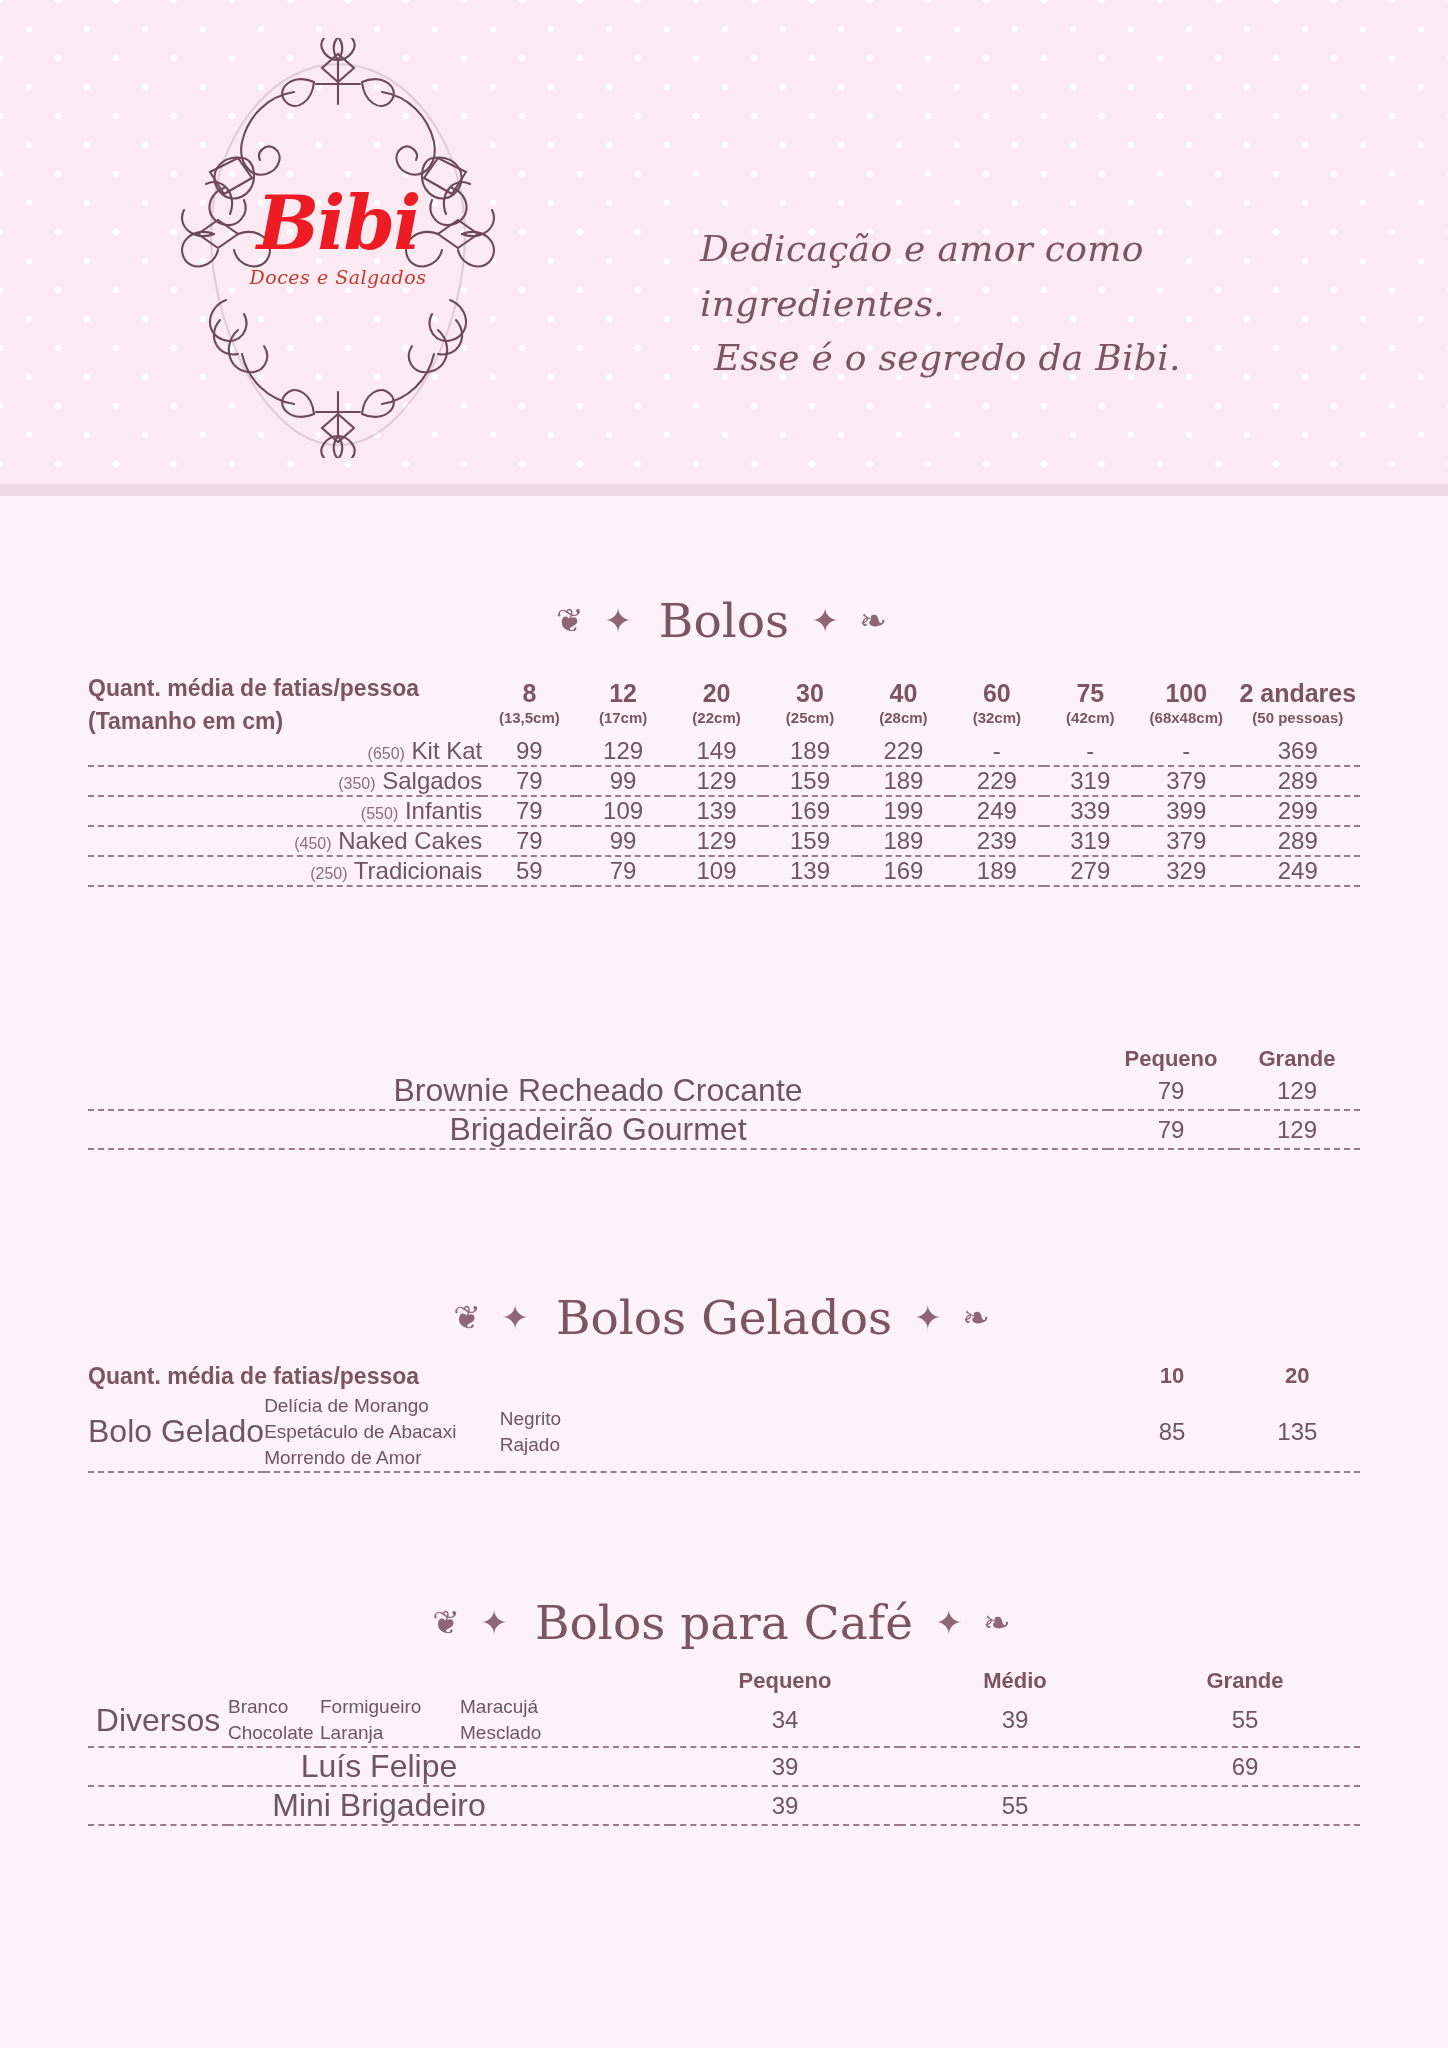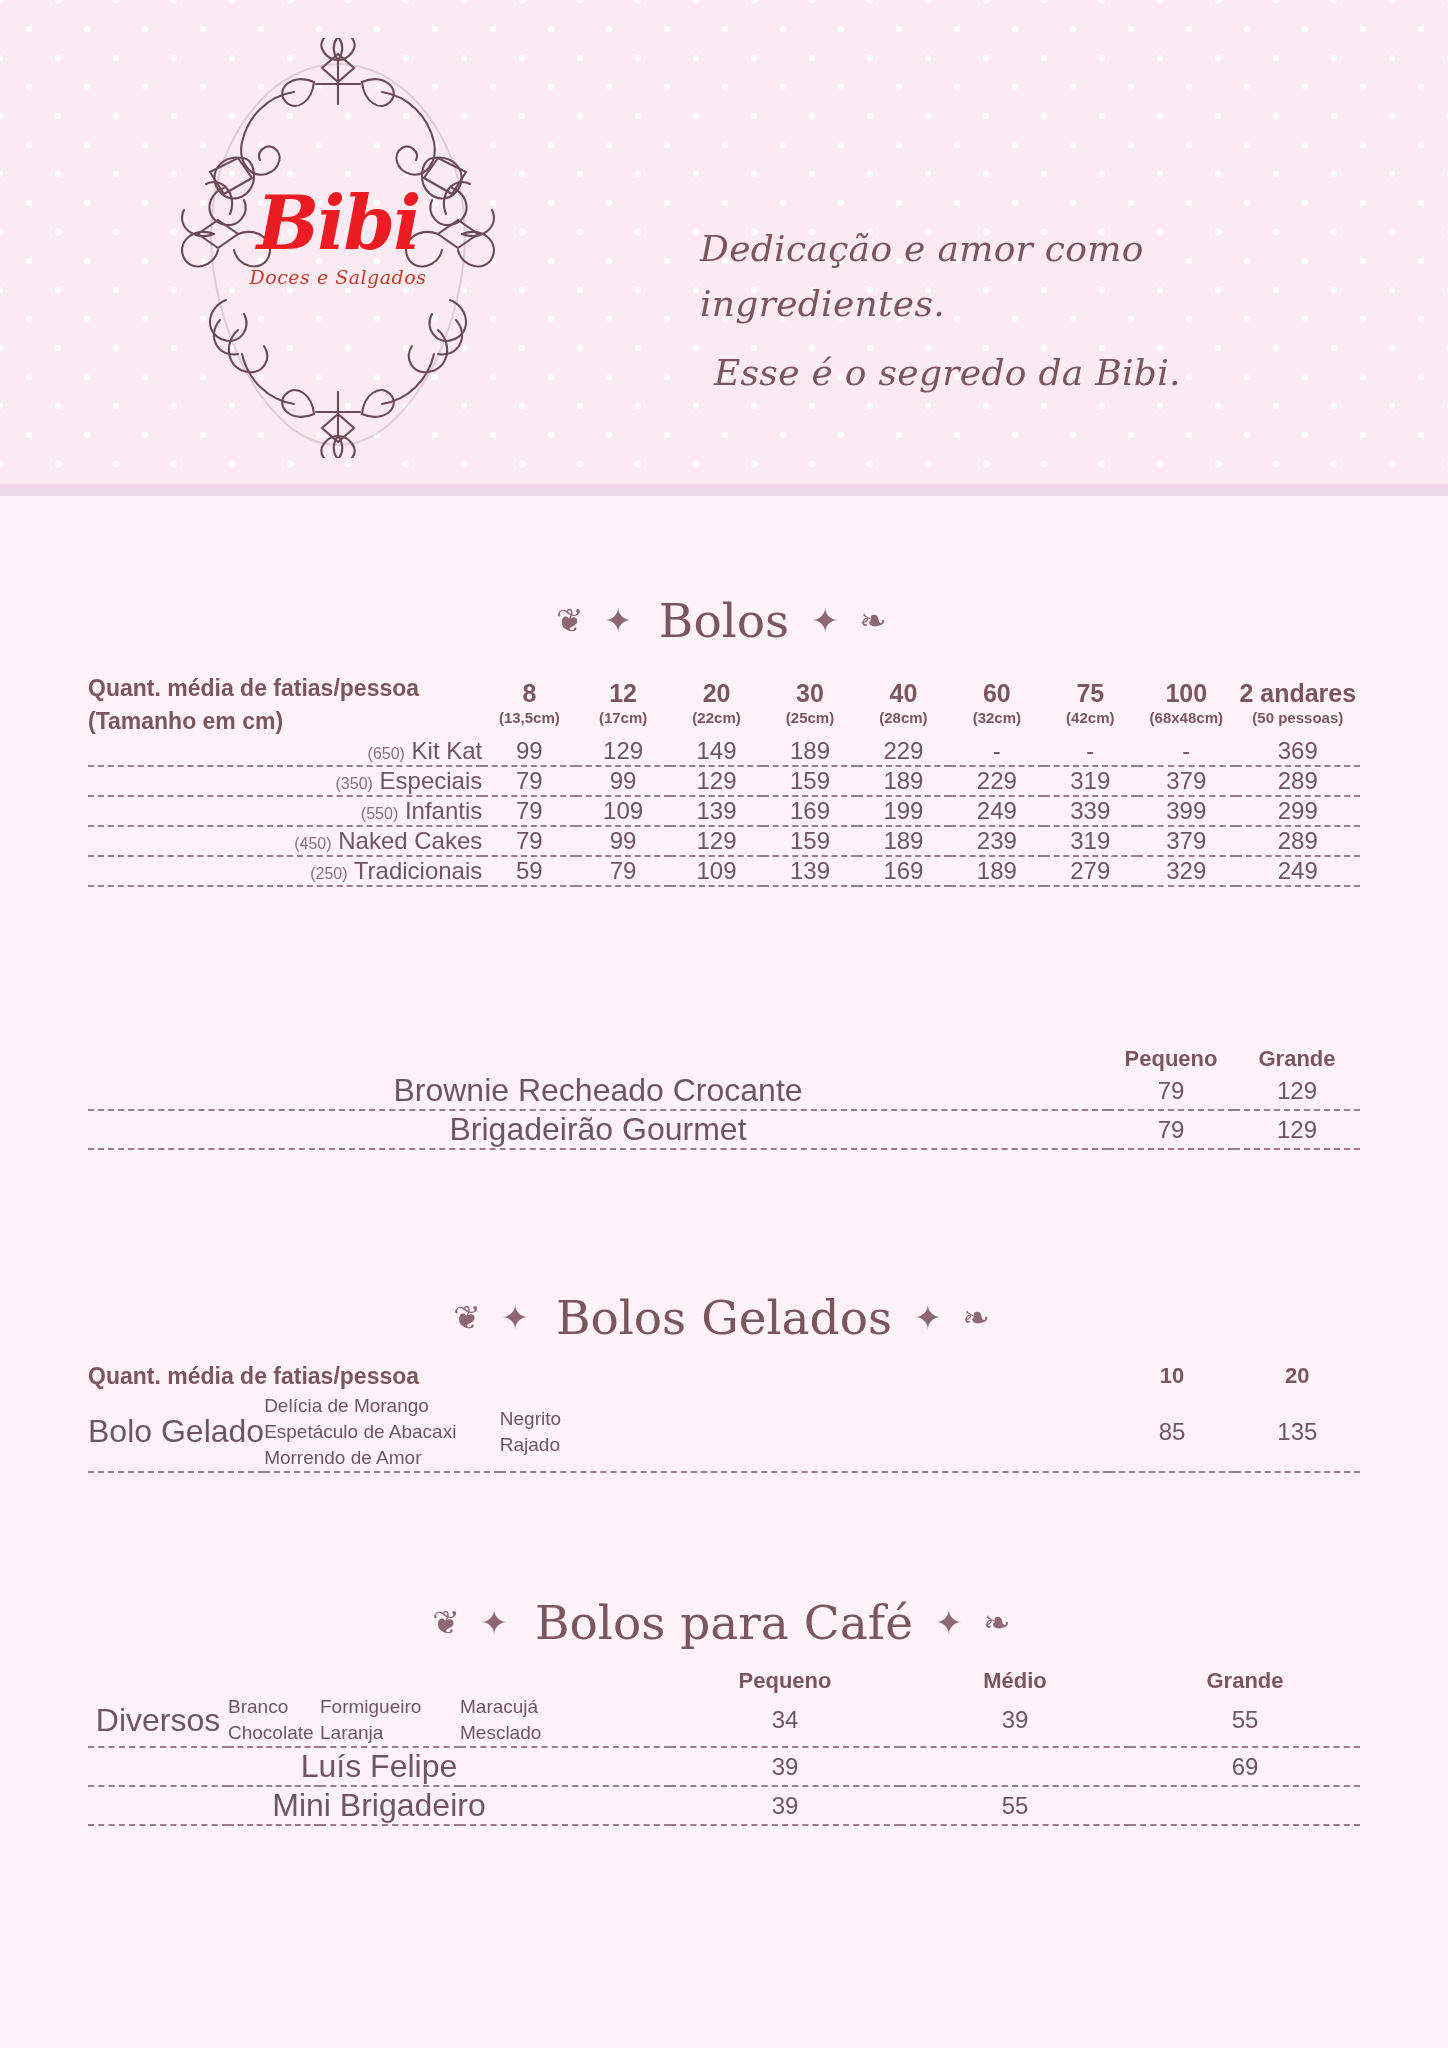--- a/index.html
+++ b/index.html
@@ -76,21 +76,21 @@
     position: absolute;
     left: 700px; top: 222px;
     width: 620px;
     font-family: "DejaVu Serif", serif;
     font-style: italic;
     font-size: 36px;
     line-height: 1.52;
     color: #7b5560;
     letter-spacing: 0.3px;
   }
-  .tagline .l2 { padding-left: 14px; margin-top: 15px; }
+  .tagline .l2 { padding-left: 14px; }
 
   
   .section-title {
     position: absolute;
     width: 1448px;
     text-align: center;
     font-family: "DejaVu Serif", serif;
     font-size: 47px;
     color: #7b5560;
     white-space: nowrap;
@@ -336,21 +336,21 @@
       <td class="cell">189</td>
       <td class="cell">229</td>
       <td class="cell">-</td>
       <td class="cell">-</td>
       <td class="cell">-</td>
       <td class="cell">369</td>
     </tr>
     <tr class="row-dash">
       <td class="rowlabel">
         <span class="pre">(350)</span>
-        <span>Especiais</span>
+        <span>Salgados</span>
       </td>
       <td class="cell">79</td>
       <td class="cell">99</td>
       <td class="cell">129</td>
       <td class="cell">159</td>
       <td class="cell">189</td>
       <td class="cell">229</td>
       <td class="cell">319</td>
       <td class="cell">379</td>
       <td class="cell">289</td>

